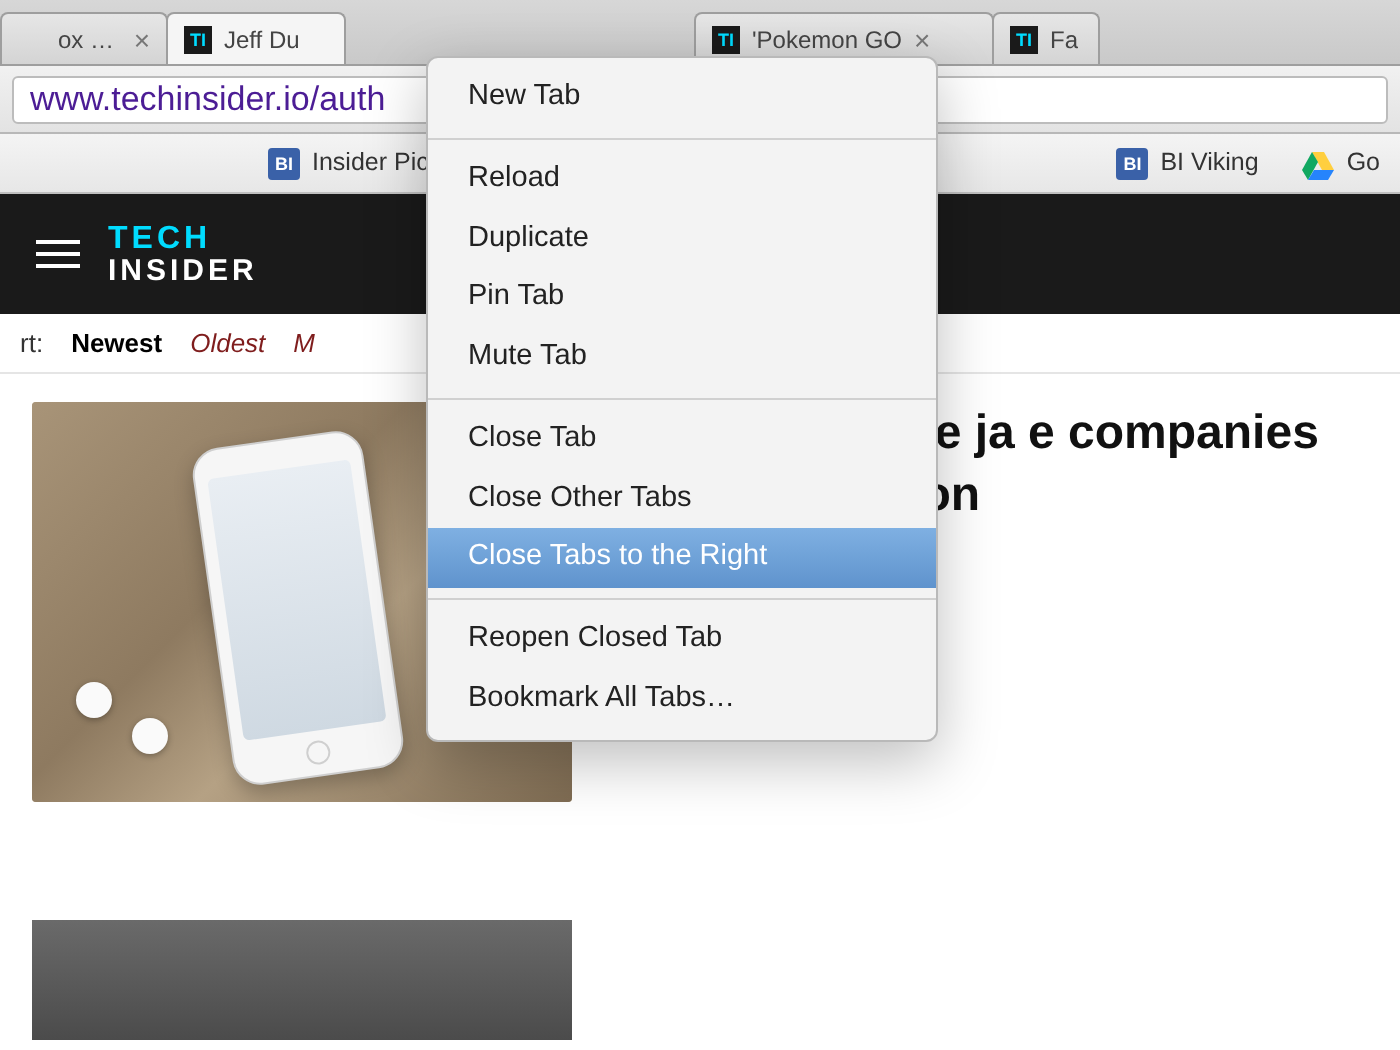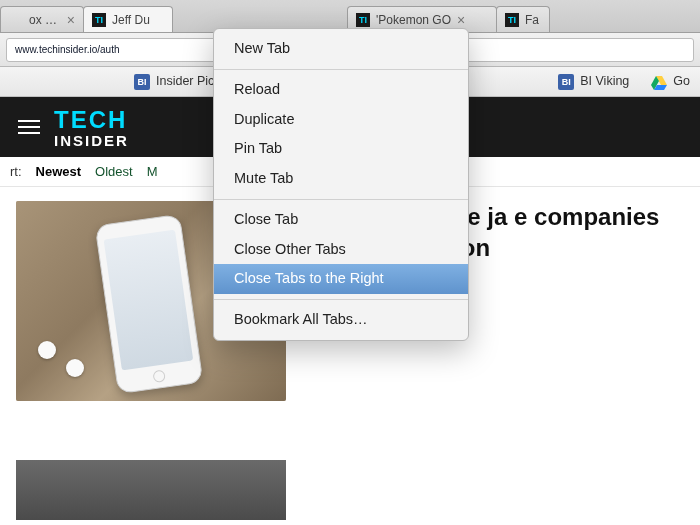--- a/index.html
+++ b/index.html
@@ -6,37 +6,37 @@
 body { width: 700px; height: 525px; overflow: hidden; background: #fff; position: relative; }
 
 .tabstrip { height: 33px; background: linear-gradient(#d7d7d7,#c9c9c9); display: flex; align-items: flex-end; padding-left: 0; position: relative; border-bottom: 1px solid #9e9e9e; }
 .tab { height: 26px; display: flex; align-items: center; padding: 0 8px; font-size: 12px; color: #444; position: relative; border: 1px solid #9e9e9e; border-bottom: none; background: linear-gradient(#e6e6e6,#d4d4d4); margin-right: -1px; border-radius: 4px 4px 0 0; min-width: 0; flex: 0 0 auto; }
 .tab.active { background: #f5f5f5; z-index: 2; }
 .tab .favicon { width: 14px; height: 14px; margin-right: 6px; flex: none; display: flex; align-items: center; justify-content: center; font-size: 9px; font-weight: bold; }
 .tab .title { white-space: nowrap; overflow: hidden; text-overflow: ellipsis; max-width: 88px; }
 .tab .close { margin-left: 6px; color: #777; font-size: 14px; line-height: 1; }
 
 .addressbar { height: 34px; background: linear-gradient(#f1f1f1,#e3e3e3); border-bottom: 1px solid #b8b8b8; display: flex; align-items: center; padding: 0 6px; }
-.omnibox { flex: 1; height: 24px; background: #fff; border: 1px solid #bcbcbc; border-radius: 3px; display: flex; align-items: center; padding: 0 8px; font-size: 10px; color: #0f172a; }
+.omnibox { flex: 1; height: 24px; background: #fff; border: 1px solid #bcbcbc; border-radius: 3px; display: flex; align-items: center; padding: 0 8px; font-size: 17px; color: #4c1d95; }
 
 .bookmarkbar { height: 30px; background: linear-gradient(#f4f4f4,#e7e7e7); border-bottom: 1px solid #c0c0c0; display: flex; align-items: center; padding: 0 6px; gap: 14px; font-size: 12.5px; color: #333; }
 .bm-item { display: flex; align-items: flex-start; gap: 6px; padding: 3px 4px; border-radius: 3px; }
 .bm-icon { width: 16px; height: 16px; border-radius: 2px; display: flex; align-items: center; justify-content: center; font-size: 9px; font-weight: bold; flex: none; }
 
 .page { position: relative; background: #fff; }
 .site-header { height: 60px; background: #1a1a1a; display: flex; align-items: center; padding: 0 18px; gap: 14px; }
 .menu-lines { width: 22px; height: 14px; display: flex; flex-direction: column; justify-content: space-between; }
 .menu-lines span { height: 2px; background: #fff; }
-.logo-tech { color: #00dcff; font-weight: 800; letter-spacing: 2px; font-size: 24px; }
+.logo-tech { color: #00dcff; font-weight: 800; letter-spacing: 2px; font-size: 16px; }
 .logo-insider { color: #fff; font-weight: 700; letter-spacing: 2px; font-size: 15px; margin-top: -2px; }
 
 .sortbar { height: 30px; display: flex; align-items: center; padding: 0 10px; gap: 14px; font-size: 13px; border-bottom: 1px solid #e5e5e5; }
 .sortbar .label { color: #333; }
 .sortbar .opt-newest { font-weight: 700; color: #000; }
-.sortbar .opt-old { color: #14532d; }
+.sortbar .opt-old { color: #7f1d1d; font-style: italic; }
 
 .content { display: flex; padding: 14px 16px; gap: 24px; }
 .thumb { width: 270px; height: 200px; background: #bfae95; border-radius: 2px; position: relative; overflow: hidden; }
 .wood { position: absolute; inset: 0; background: linear-gradient(135deg,#a89478 0%, #8e7a60 40%, #b5a184 60%, #7e6b52 100%); }
 .phone { position: absolute; left: 90px; top: 18px; width: 86px; height: 170px; background: #f6f6f6; border-radius: 14px; border: 1px solid #cfcfcf; transform: rotate(-8deg); box-shadow: 0 4px 10px rgba(0,0,0,.25); }
 .phone .screen { position: absolute; inset: 14px 6px 22px 6px; background: linear-gradient(180deg,#e9eef3,#cfd9e2); border-radius: 3px; }
 .phone .homebtn { position: absolute; bottom: 5px; left: 50%; width: 12px; height: 12px; margin-left: -6px; border: 1px solid #cfcfcf; border-radius: 50%; }
 .earbuds { position: absolute; left: 12px; top: 120px; width: 120px; height: 80px; }
 .bud { position: absolute; width: 18px; height: 18px; background: #fafafa; border-radius: 50%; box-shadow: 0 1px 3px rgba(0,0,0,.3); }
 .bud.b1 { left: 10px; top: 20px; }
@@ -164,14 +164,15 @@
   <hr>
   <div class="mi">Reload</div>
   <div class="mi">Duplicate</div>
   <div class="mi">Pin Tab</div>
   <div class="mi">Mute Tab</div>
   <hr>
   <div class="mi">Close Tab</div>
   <div class="mi">Close Other Tabs</div>
   <div class="mi hover">Close Tabs to the Right</div>
   <hr>
+  <div class="mi">Reopen Closed Tab</div>
   <div class="mi">Bookmark All Tabs…</div>
 </div>
 
 </body></html>

